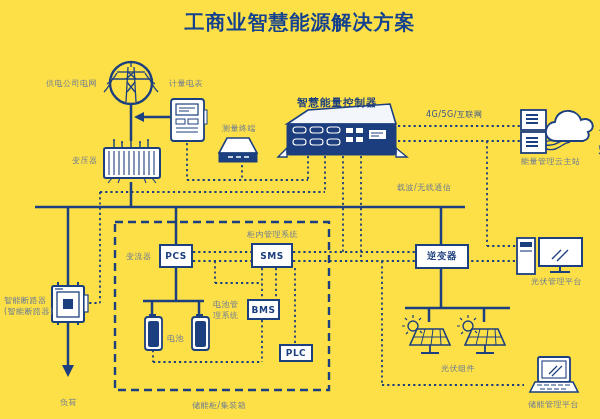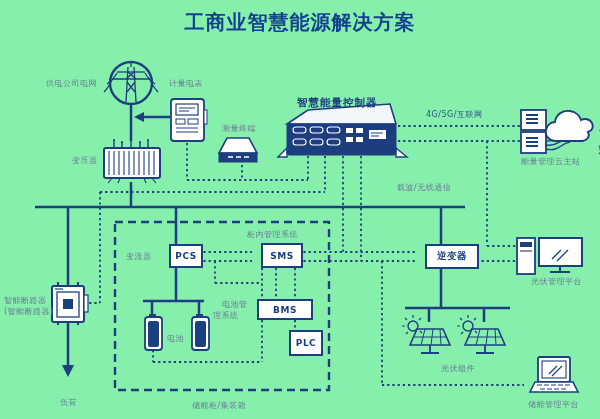--- a/index.html
+++ b/index.html
@@ -1,37 +1,36 @@
 <!DOCTYPE html>
 <html><head>
 <meta charset="utf-8">
 <style>
   html,body{margin:0;padding:0;background:#ffffff;}
   .canvas{
-    position:relative;width:600px;height:419px;background:#86efac;overflow:hidden;
+    position:relative;width:600px;height:419px;background:#fde047;overflow:hidden;
     font-family:"DejaVu Sans","Liberation Sans",sans-serif;
   }
   .canvas svg{position:absolute;left:0;top:0;}
   .lbl{
     position:absolute;font-size:8px;line-height:10px;color:#6a7a96;
     white-space:nowrap;letter-spacing:0.5px;
   }
   .lbl.navy{color:#33508c;}
   .title{
     position:absolute;left:0;right:0;top:9px;text-align:center;
     font-size:20px;font-weight:bold;color:#14418f;letter-spacing:1px;
   }
   .ctrl-title{
     position:absolute;font-size:10.5px;font-weight:bold;color:#1c3e7e;letter-spacing:1px;white-space:nowrap;
   }
   .nodebox{
     position:absolute;box-sizing:border-box;background:#ffffff;border:2px solid #1c3f7f;
     color:#1c3e7e;font-weight:bold;font-size:9px;display:flex;align-items:center;justify-content:center;
     letter-spacing:0.5px;
-    margin-left:10px;
   }
   .nodebox.big{border-width:2.5px;font-size:9.5px;}
   .cloudtxt{position:absolute;font-size:14px;font-weight:bold;color:#2a4a8c;letter-spacing:1px;margin-left:37px;}
 </style>
 </head>
 <body>
 
 <div class="canvas">
 
   <svg width="600" height="419" viewBox="0 0 600 419">
@@ -231,27 +230,27 @@
   <div class="ctrl-title" style="left:297px;top:96px;">智慧能量控制器</div>
   <div class="lbl navy" style="left:426px;top:110px;">4G/5G/互联网</div>
   <div class="cloudtxt" style="left:562px;top:123px;">云端</div>
   <div class="lbl" style="left:521px;top:157px;">能量管理云主站</div>
   <div class="lbl" style="left:397px;top:183px;">载波/无线通信</div>
   <div class="lbl" style="left:4px;top:296px;">智能断路器</div>
   <div class="lbl" style="left:4px;top:307px;">(智能断路器)</div>
   <div class="lbl" style="left:60px;top:398px;">负荷</div>
   <div class="lbl" style="left:126px;top:252px;">变流器</div>
   <div class="lbl" style="left:247px;top:230px;">柜内管理系统</div>
-  <div class="lbl" style="left:222px;top:300px;">电池管</div>
+  <div class="lbl" style="left:213px;top:300px;">电池管</div>
   <div class="lbl" style="left:213px;top:311px;">理系统</div>
   <div class="lbl" style="left:167px;top:334px;">电池</div>
   <div class="lbl" style="left:192px;top:401px;">储能柜/集装箱</div>
   <div class="lbl" style="left:531px;top:277px;">光伏管理平台</div>
   <div class="lbl" style="left:441px;top:364px;">光伏组件</div>
   <div class="lbl" style="left:528px;top:400px;">储能管理平台</div>
 
   <div class="nodebox" style="left:159px;top:244px;width:34px;height:24px;">PCS</div>
   <div class="nodebox" style="left:251px;top:243px;width:42px;height:25px;">SMS</div>
-  <div class="nodebox" style="left:247px;top:299px;width:56px;height:21px;">BMS</div>
-  <div class="nodebox" style="left:279px;top:330px;width:34px;height:26px;">PLC</div>
+  <div class="nodebox" style="left:247px;top:299px;width:33px;height:21px;">BMS</div>
+  <div class="nodebox" style="left:279px;top:344px;width:34px;height:18px;">PLC</div>
   <div class="nodebox big" style="left:415px;top:244px;width:54px;height:25px;">逆变器</div>
 
 </div>
 
 </body></html>

